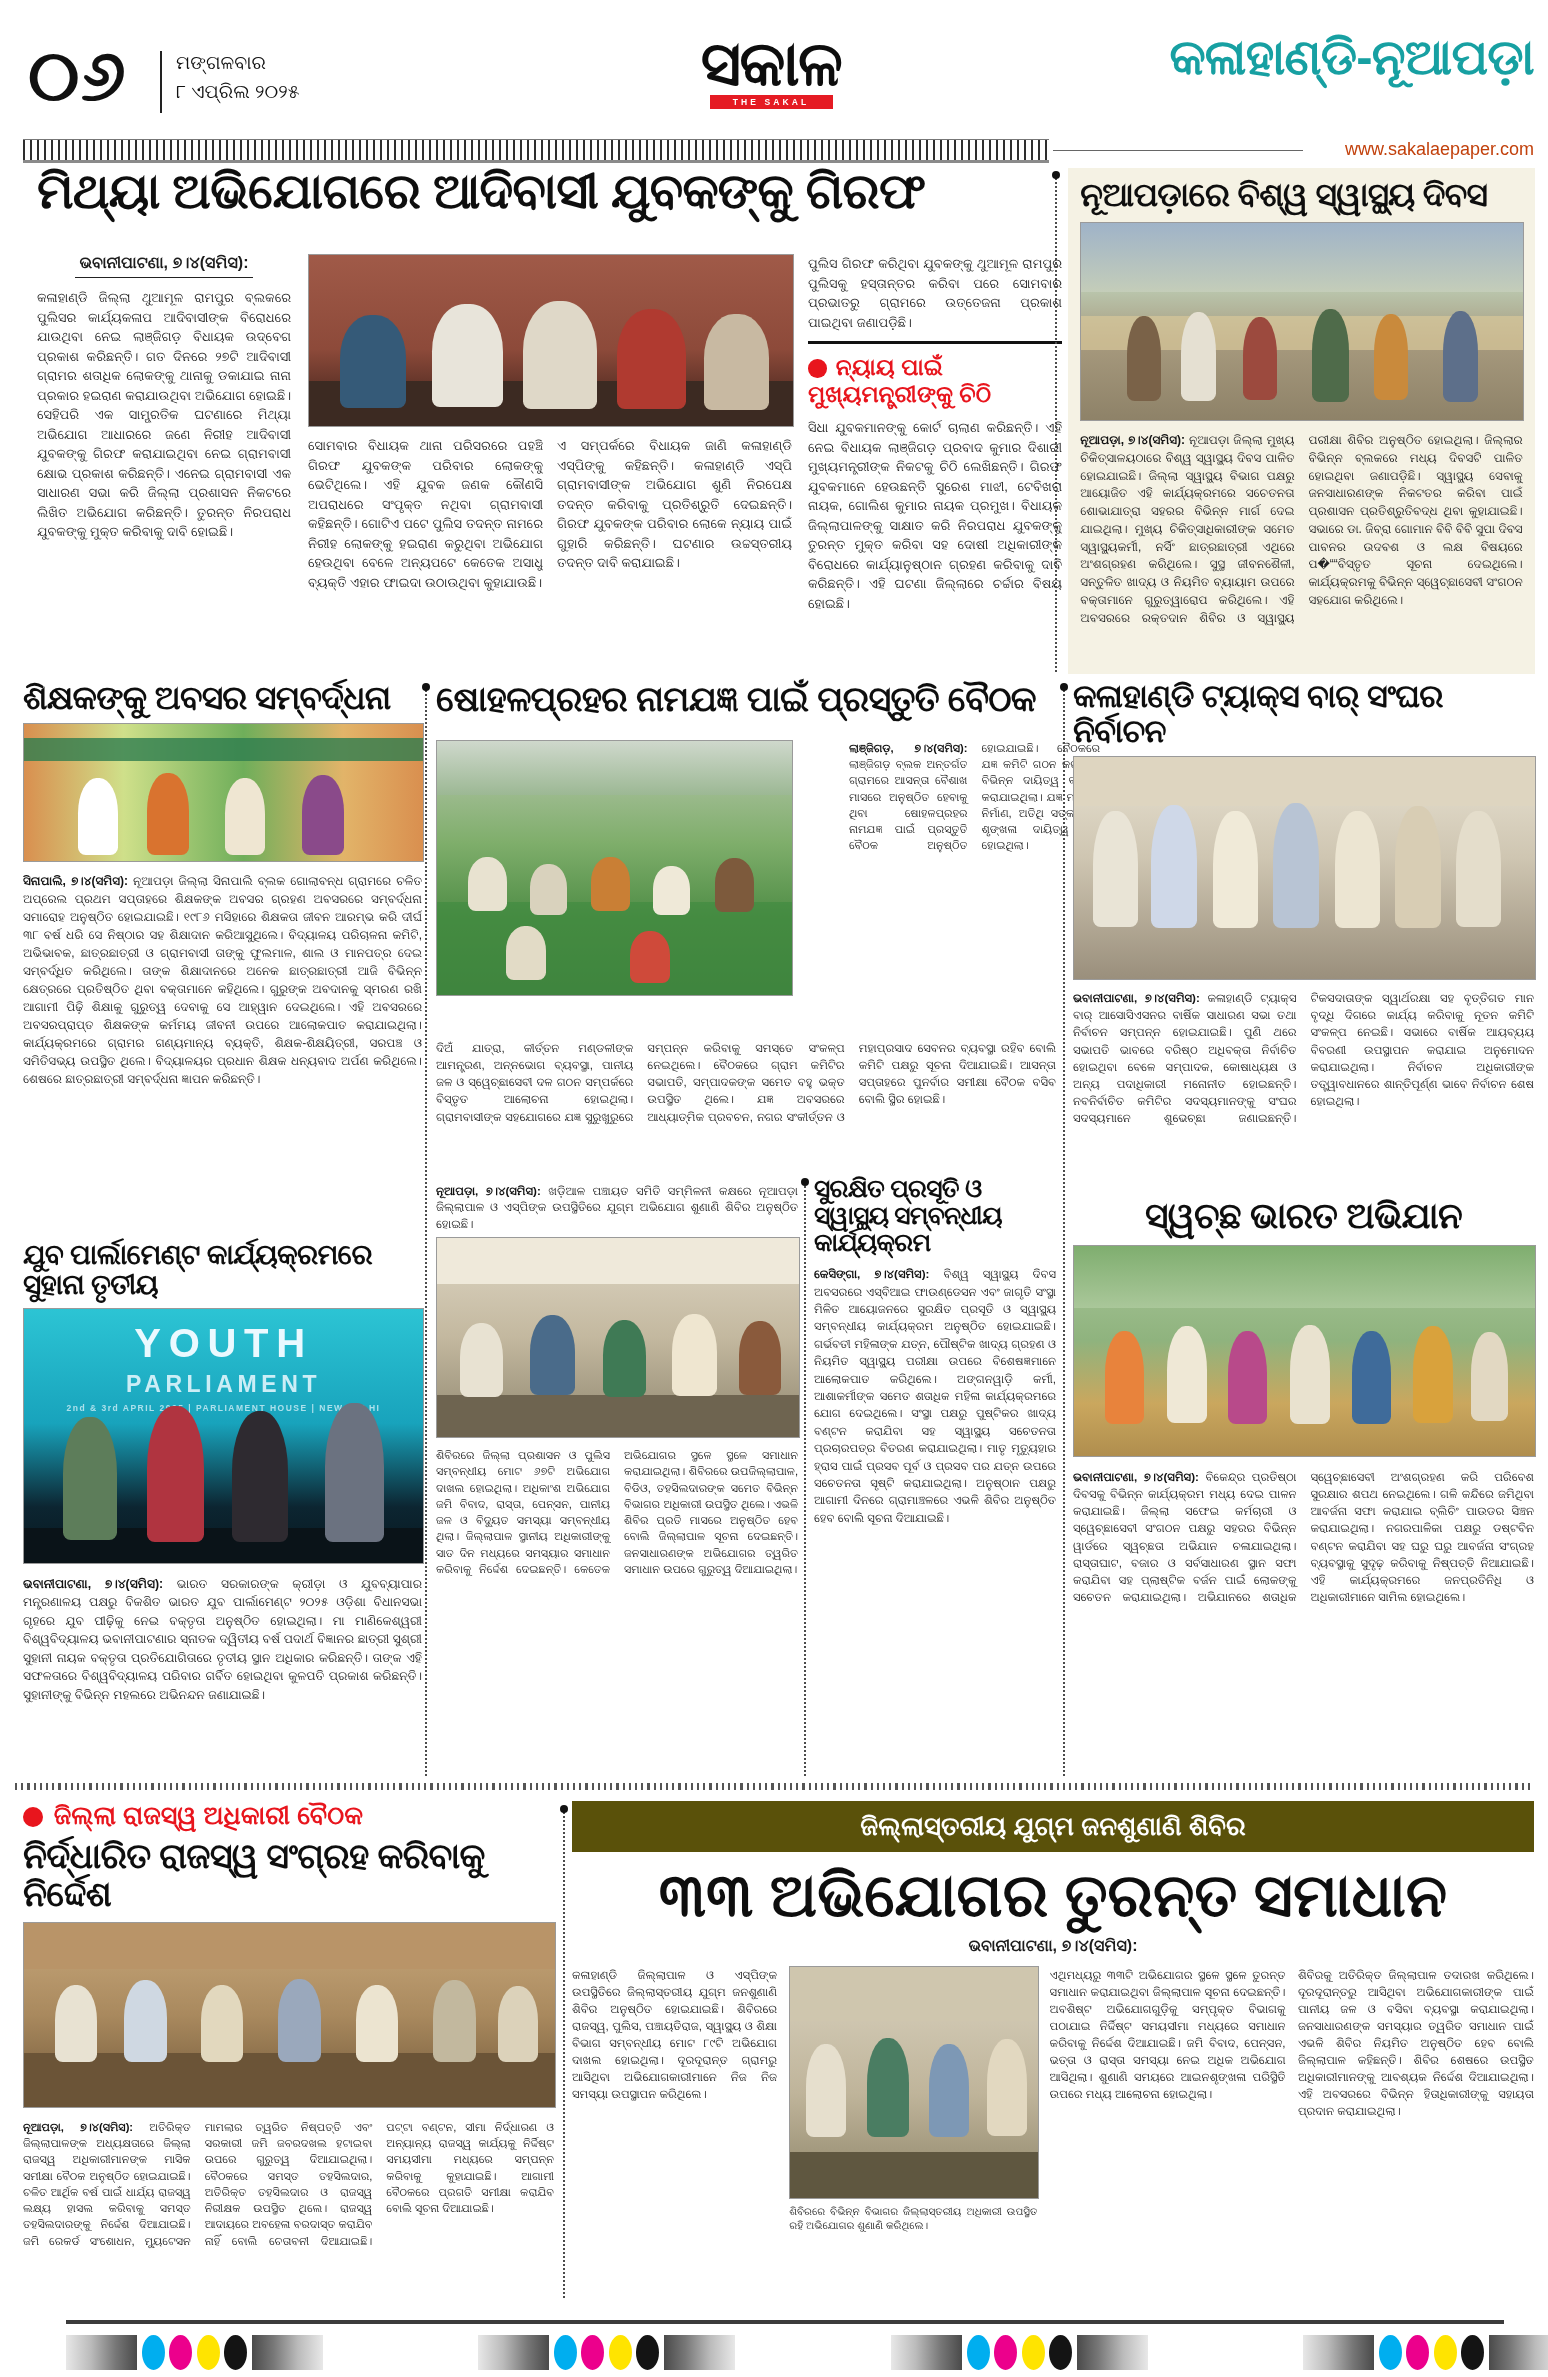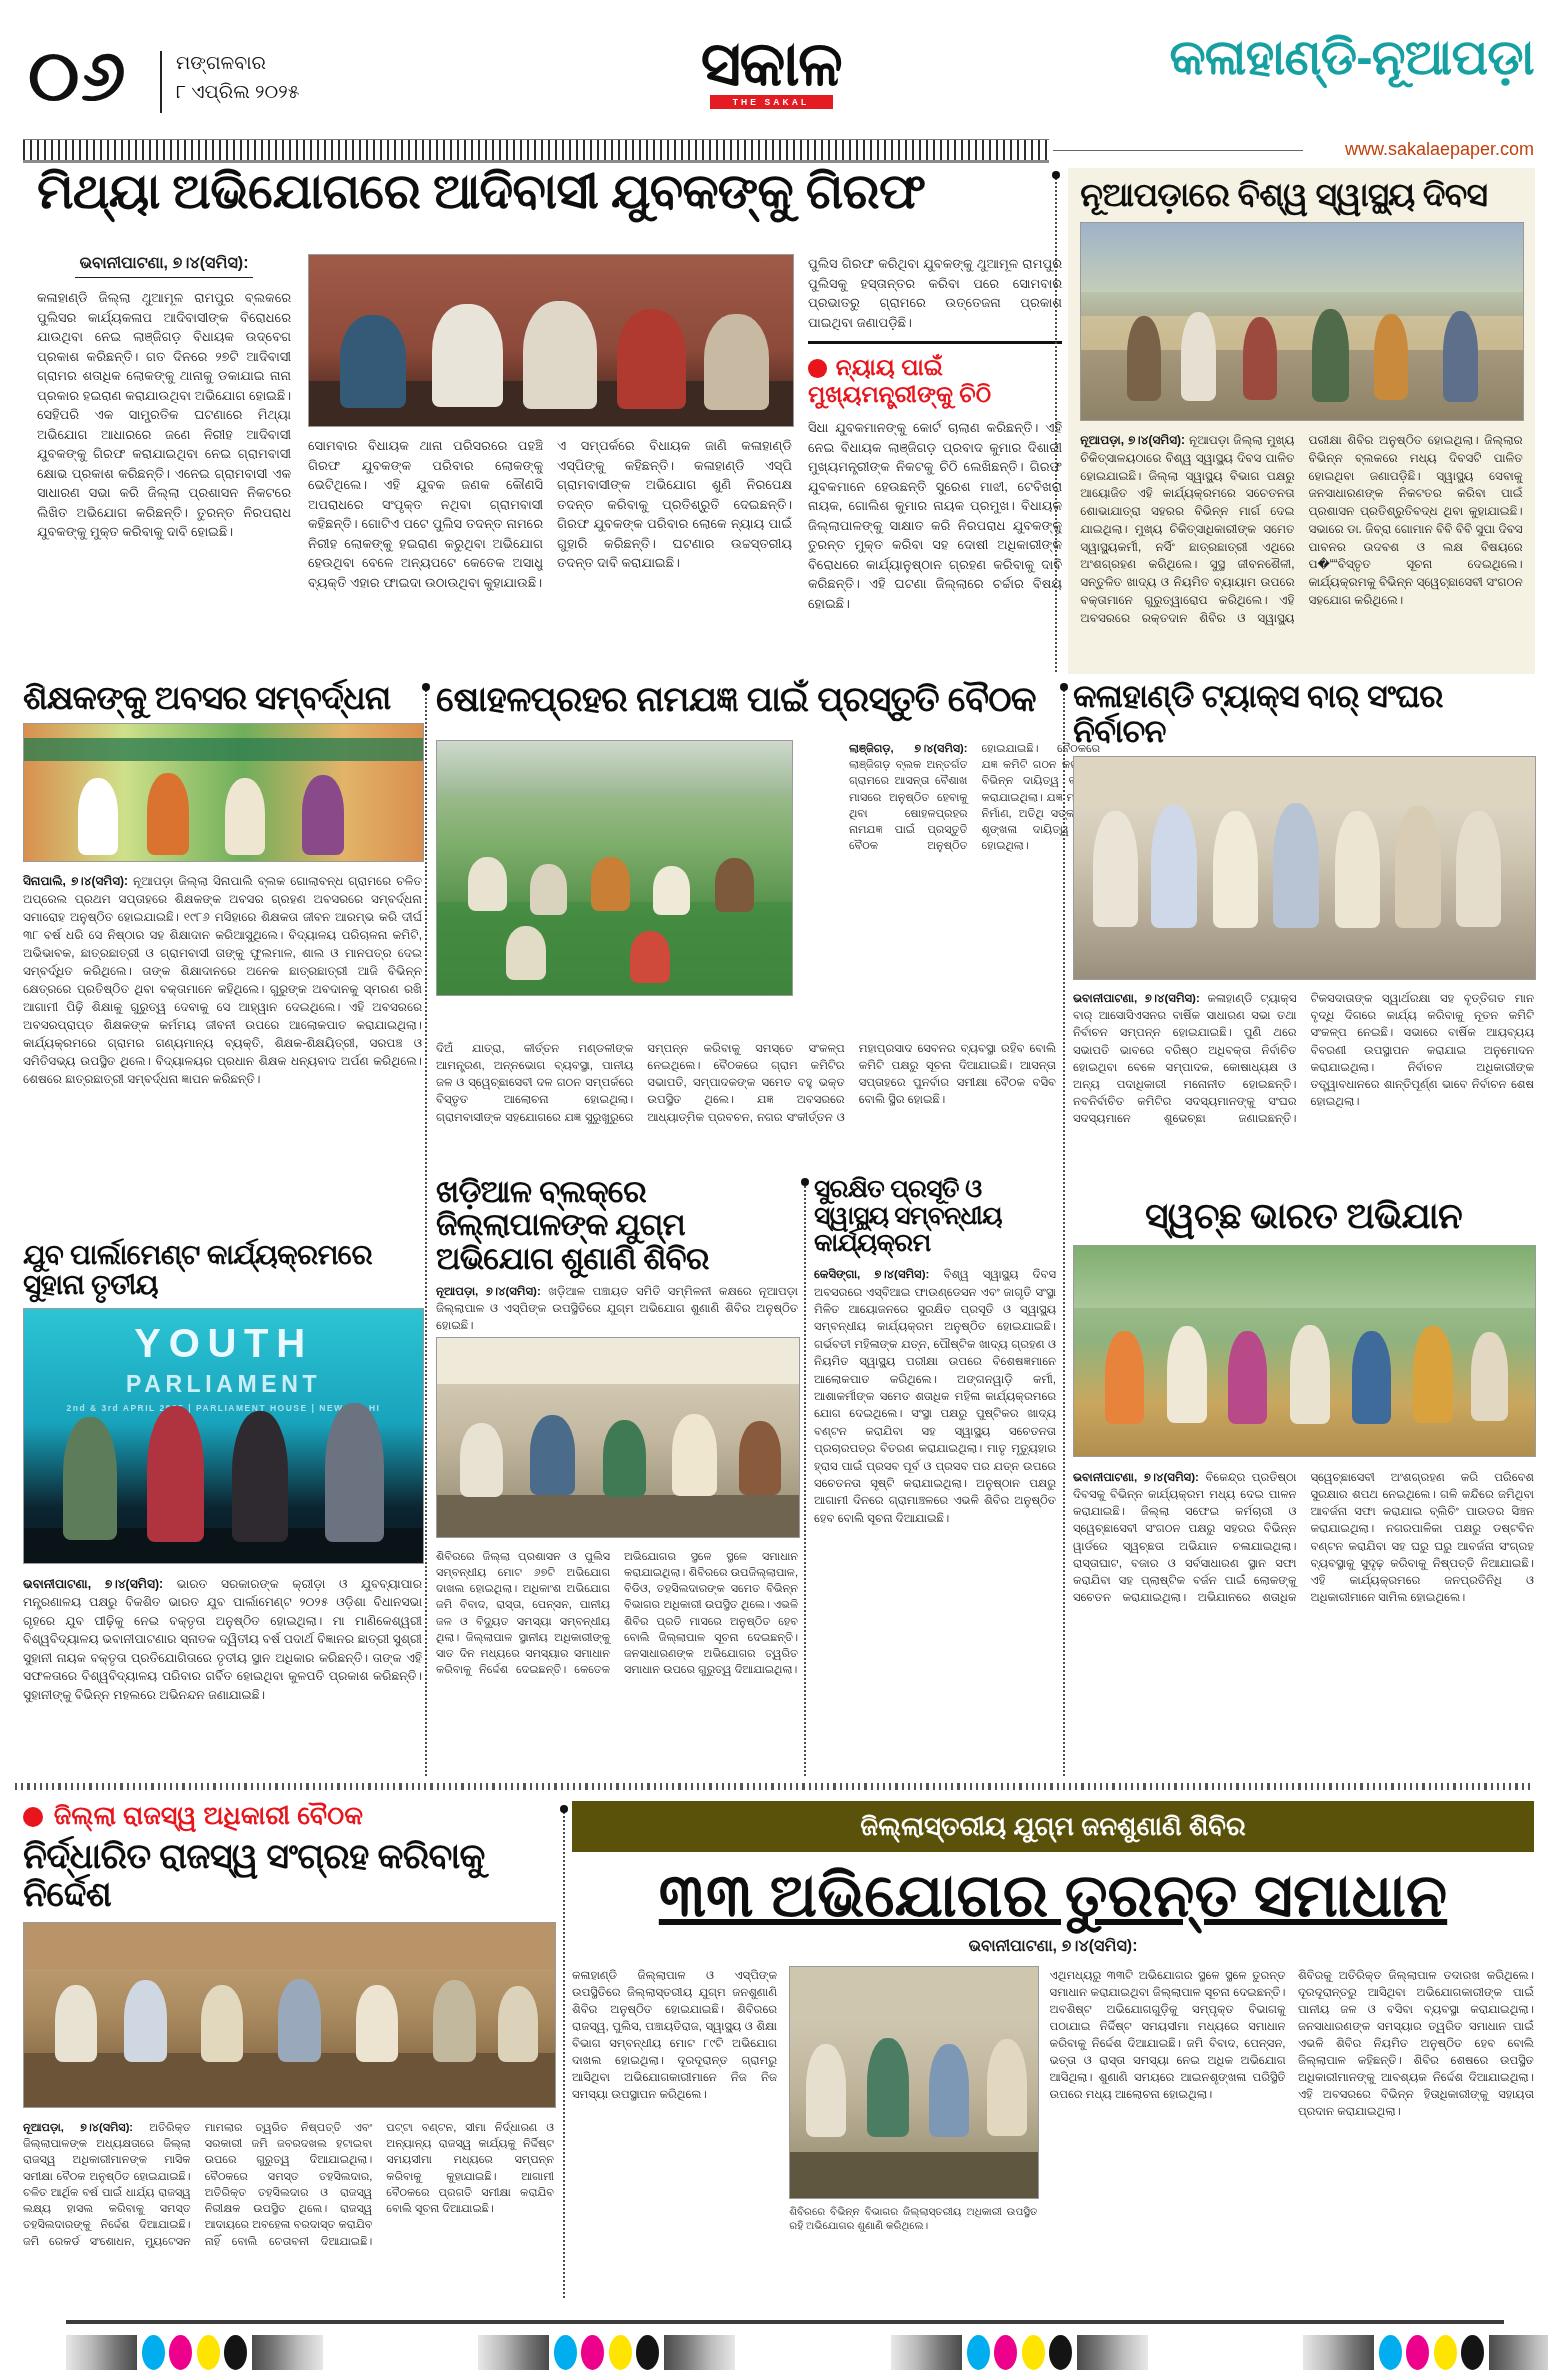--- a/index.html
+++ b/index.html
@@ -155,21 +155,20 @@
       <div class="person" style="left:69px;top:185px;width:40px;height:54px;background:#e2dbc6;"></div>
       <div class="person" style="left:193px;top:190px;width:40px;height:52px;background:#cf4a3a;"></div>
     </div>
     <div class="body cols2 clip" style="position:absolute;left:369px;top:60px;width:251px;height:254px;font-size:11.2px;line-height:1.45;margin-left:44px;">
       <b>ଲାଞ୍ଜିଗଡ଼, ୭।୪(ସମିସ):</b> <span>ଲାଞ୍ଜିଗଡ଼ ବ୍ଲକ ଅନ୍ତର୍ଗତ ଗ୍ରାମରେ ଆସନ୍ତା ବୈଶାଖ ମାସରେ ଅନୁଷ୍ଠିତ ହେବାକୁ ଥିବା ଷୋହଳପ୍ରହର ନାମଯଜ୍ଞ ପାଇଁ ପ୍ରସ୍ତୁତି ବୈଠକ ଅନୁଷ୍ଠିତ ହୋଇଯାଇଛି। ବୈଠକରେ ଯଜ୍ଞ କମିଟି ଗଠନ କରାଯାଇ ବିଭିନ୍ନ ଦାୟିତ୍ୱ ବଣ୍ଟନ କରାଯାଇଥିଲା। ଯଜ୍ଞ ମଣ୍ଡପ ନିର୍ମାଣ, ଅତିଥି ସତ୍କାର ଓ ଶୃଙ୍ଖଳା ଦାୟିତ୍ୱ ସ୍ଥିର ହୋଇଥିଲା।</span>
     </div>
     <div class="body cols3 clip" style="position:absolute;left:0;top:327px;width:620px;height:159px;font-size:11.6px;line-height:1.48;">ଦିଅଁ ଯାତ୍ରା, କୀର୍ତ୍ତନ ମଣ୍ଡଳୀଙ୍କ ଆମନ୍ତ୍ରଣ, ଅନ୍ନଭୋଗ ବ୍ୟବସ୍ଥା, ପାନୀୟ ଜଳ ଓ ସ୍ୱେଚ୍ଛାସେବୀ ଦଳ ଗଠନ ସମ୍ପର୍କରେ ବିସ୍ତୃତ ଆଲୋଚନା ହୋଇଥିଲା। ଗ୍ରାମବାସୀଙ୍କ ସହଯୋଗରେ ଯଜ୍ଞ ସୁରୁଖୁରୁରେ ସମ୍ପନ୍ନ କରିବାକୁ ସମସ୍ତେ ସଂକଳ୍ପ ନେଇଥିଲେ। ବୈଠକରେ ଗ୍ରାମ କମିଟିର ସଭାପତି, ସମ୍ପାଦକଙ୍କ ସମେତ ବହୁ ଭକ୍ତ ଉପସ୍ଥିତ ଥିଲେ। ଯଜ୍ଞ ଅବସରରେ ଆଧ୍ୟାତ୍ମିକ ପ୍ରବଚନ, ନଗର ସଂକୀର୍ତ୍ତନ ଓ ମହାପ୍ରସାଦ ସେବନର ବ୍ୟବସ୍ଥା ରହିବ ବୋଲି କମିଟି ପକ୍ଷରୁ ସୂଚନା ଦିଆଯାଇଛି। ଆସନ୍ତା ସପ୍ତାହରେ ପୁନର୍ବାର ସମୀକ୍ଷା ବୈଠକ ବସିବ ବୋଲି ସ୍ଥିର ହୋଇଛି।</div>
   </div>
 
   <div class="abs" style="left:436px;top:1175px;width:362px;height:602px;">
-    <div class="hl" style="font-size:31px;">ଖଡ଼ିଆଳ ବ୍ଲକ୍‌ରେ ଜିଲ୍ଲାପାଳଙ୍କ ଯୁଗ୍ମ ଅଭିଯୋଗ ଶୁଣାଣି ଶିବିର</div>
     <div class="body clip" style="margin-top:7.7px;height:48px;font-size:11.6px;line-height:1.45;">
       <b>ନୂଆପଡ଼ା, ୭।୪(ସମିସ):</b> <span>ଖଡ଼ିଆଳ ପଞ୍ଚାୟତ ସମିତି ସମ୍ମିଳନୀ କକ୍ଷରେ ନୂଆପଡ଼ା ଜିଲ୍ଲାପାଳ ଓ ଏସ୍‌ପିଙ୍କ ଉପସ୍ଥିତିରେ ଯୁଗ୍ମ ଅଭିଯୋଗ ଶୁଣାଣି ଶିବିର ଅନୁଷ୍ଠିତ ହୋଇଛି।</span>
     </div>
     <div class="ph ph-khariar" style="width:362px;height:199px;margin-top:6.2px;">
       <div class="strip" style="top:0;height:46px;background:#efe9da;"></div>
       <div class="strip" style="bottom:0;height:42px;background:#6e6450;"></div>
       <div class="person" style="left:23px;top:85px;width:43px;height:74px;background:#e8e2d2;"></div>
       <div class="person" style="left:93px;top:77px;width:45px;height:80px;background:#4a6b8a;"></div>
       <div class="person" style="left:166px;top:82px;width:43px;height:77px;background:#3f7a55;"></div>
       <div class="person" style="left:235px;top:76px;width:45px;height:82px;background:#efe6d0;"></div>
@@ -258,21 +257,21 @@
     </div>
     <div class="body cols3 clip" style="margin-top:10.8px;height:210px;font-size:11.2px;line-height:1.45;">
       <b>ନୂଆପଡ଼ା, ୭।୪(ସମିସ):</b> <span>ଅତିରିକ୍ତ ଜିଲ୍ଲାପାଳଙ୍କ ଅଧ୍ୟକ୍ଷତାରେ ଜିଲ୍ଲା ରାଜସ୍ୱ ଅଧିକାରୀମାନଙ୍କ ମାସିକ ସମୀକ୍ଷା ବୈଠକ ଅନୁଷ୍ଠିତ ହୋଇଯାଇଛି। ଚଳିତ ଆର୍ଥିକ ବର୍ଷ ପାଇଁ ଧାର୍ଯ୍ୟ ରାଜସ୍ୱ ଲକ୍ଷ୍ୟ ହାସଲ କରିବାକୁ ସମସ୍ତ ତହସିଲଦାରଙ୍କୁ ନିର୍ଦ୍ଦେଶ ଦିଆଯାଇଛି। ଜମି ରେକର୍ଡ ସଂଶୋଧନ, ମ୍ୟୁଟେସନ ମାମଲାର ତ୍ୱରିତ ନିଷ୍ପତ୍ତି ଏବଂ ସରକାରୀ ଜମି ଜବରଦଖଲ ହଟାଇବା ଉପରେ ଗୁରୁତ୍ୱ ଦିଆଯାଇଥିଲା। ବୈଠକରେ ସମସ୍ତ ତହସିଲଦାର, ଅତିରିକ୍ତ ତହସିଲଦାର ଓ ରାଜସ୍ୱ ନିରୀକ୍ଷକ ଉପସ୍ଥିତ ଥିଲେ। ରାଜସ୍ୱ ଆଦାୟରେ ଅବହେଳା ବରଦାସ୍ତ କରାଯିବ ନାହିଁ ବୋଲି ଚେତାବନୀ ଦିଆଯାଇଛି। ପଟ୍ଟା ବଣ୍ଟନ, ସୀମା ନିର୍ଦ୍ଧାରଣ ଓ ଅନ୍ୟାନ୍ୟ ରାଜସ୍ୱ କାର୍ଯ୍ୟକୁ ନିର୍ଦ୍ଦିଷ୍ଟ ସମୟସୀମା ମଧ୍ୟରେ ସମ୍ପନ୍ନ କରିବାକୁ କୁହାଯାଇଛି। ଆଗାମୀ ବୈଠକରେ ପ୍ରଗତି ସମୀକ୍ଷା କରାଯିବ ବୋଲି ସୂଚନା ଦିଆଯାଇଛି।</span>
     </div>
   </div>
 
   <div class="abs vdot" style="left:563px;top:1808px;height:490px;"></div>
 
   <div class="abs" style="left:572px;top:1801px;width:962px;height:501px;">
     <div class="banner" style="height:51px;line-height:51px;font-size:26px;">ଜିଲ୍ଲାସ୍ତରୀୟ ଯୁଗ୍ମ ଜନଶୁଣାଣି ଶିବିର</div>
-    <div class="hl" style="font-size:60px;text-align:center;margin-top:12.3px;letter-spacing:0;text-decoration:underline;">୩୩ ଅଭିଯୋଗର ତୁରନ୍ତ ସମାଧାନ</div>
+    <div class="hl" style="font-size:60px;text-align:center;margin-top:12.3px;letter-spacing:0;">୩୩ ଅଭିଯୋଗର ତୁରନ୍ତ ସମାଧାନ</div>
     <div style="text-align:center;font-weight:700;font-size:16px;margin-top:7.7px;">ଭବାନୀପାଟଣା, ୭।୪(ସମିସ):</div>
     <div style="display:flex;gap:12.3px;margin-top:10.8px;">
       <div class="body clip" style="width:205px;height:310px;font-size:11.6px;line-height:1.47;">କଳାହାଣ୍ଡି ଜିଲ୍ଲାପାଳ ଓ ଏସ୍‌ପିଙ୍କ ଉପସ୍ଥିତିରେ ଜିଲ୍ଲାସ୍ତରୀୟ ଯୁଗ୍ମ ଜନଶୁଣାଣି ଶିବିର ଅନୁଷ୍ଠିତ ହୋଇଯାଇଛି। ଶିବିରରେ ରାଜସ୍ୱ, ପୁଲିସ, ପଞ୍ଚାୟତିରାଜ, ସ୍ୱାସ୍ଥ୍ୟ ଓ ଶିକ୍ଷା ବିଭାଗ ସମ୍ବନ୍ଧୀୟ ମୋଟ ୮୯ଟି ଅଭିଯୋଗ ଦାଖଲ ହୋଇଥିଲା। ଦୂରଦୂରାନ୍ତ ଗ୍ରାମରୁ ଆସିଥିବା ଅଭିଯୋଗକାରୀମାନେ ନିଜ ନିଜ ସମସ୍ୟା ଉପସ୍ଥାପନ କରିଥିଲେ।</div>
       <div style="width:248px;">
         <div class="ph ph-hearing" style="width:248px;height:231px;">
           <div class="strip" style="top:0;height:54px;background:#cfc6ae;"></div>
           <div class="strip" style="bottom:0;height:46px;background:#5f5740;"></div>
           <div class="person" style="left:15.4px;top:77px;width:40px;height:93px;background:#e6dfcd;"></div>
           <div class="person" style="left:77px;top:71px;width:42px;height:99px;background:#4a7d62;"></div>
           <div class="person" style="left:139px;top:77px;width:40px;height:93px;background:#7d98b5;"></div>

